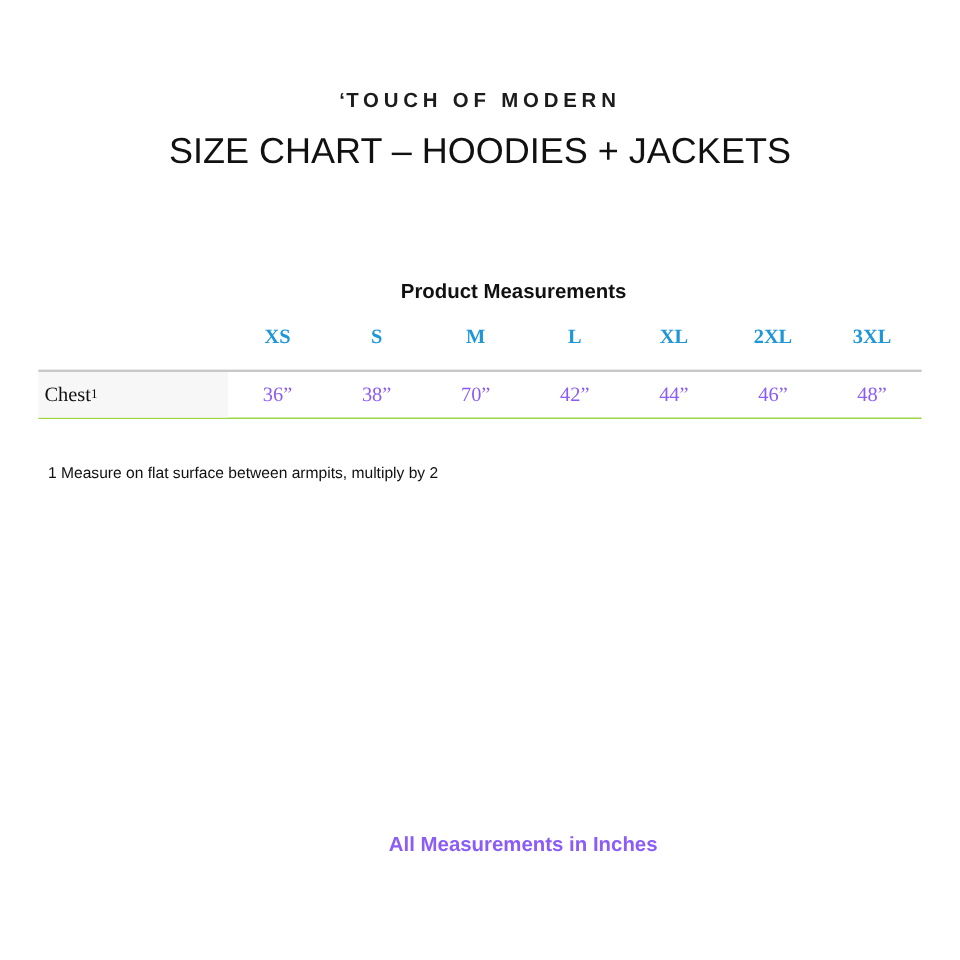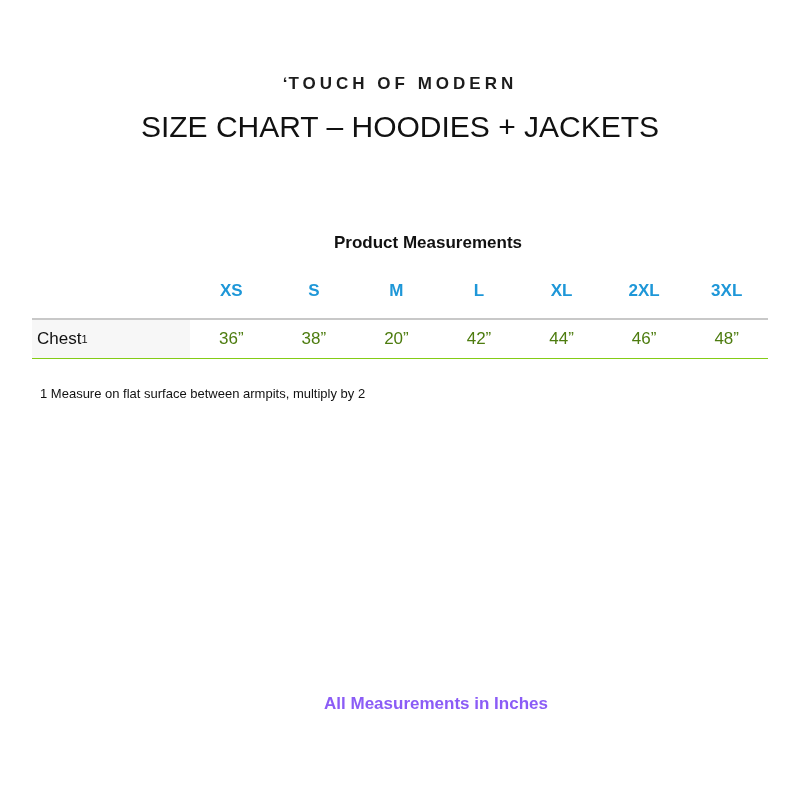--- a/index.html
+++ b/index.html
@@ -50,23 +50,24 @@
     width: 100%;
     text-align: center;
     font-size: 17px;
     font-weight: 700;
     color: #111111;
     padding-left: 28px;
   }
   .size-table {
     position: absolute;
     left: 32px;
-    top: 278px;
+    top: 268px;
     width: 736px;
     font-size: 17px;
+    font-family: Liberation Serif, serif;
   }
   .size-header-row {
     display: grid;
     grid-template-columns: 158px repeat(7, 1fr);
     align-items: center;
     height: 26px;
     margin-bottom: 14px;
   }
   .size-header-cell {
     text-align: center;
@@ -90,21 +91,21 @@
     box-sizing: border-box;
     color: #111111;
   }
   .row-label-cell sup {
     font-size: 11px;
     line-height: 0;
     vertical-align: super;
   }
   .value-cell {
     text-align: center;
-    color: #4d7c0f;
+    color: #8b5cf6;
   }
   .footnote {
     position: absolute;
     left: 40px;
     top: 386px;
     font-size: 13px;
     color: #111111;
   }
   .footer-note {
     position: absolute;
@@ -144,21 +145,21 @@
       <div class="size-header-cell">3XL</div>
     </div>
 
     <div class="data-row">
       <div class="row-label-cell">
         <span>Chest</span>
           <sup>1</sup>
       </div>
       <div class="value-cell">36”</div>
       <div class="value-cell">38”</div>
-      <div class="value-cell">20”</div>
+      <div class="value-cell">70”</div>
       <div class="value-cell">42”</div>
       <div class="value-cell">44”</div>
       <div class="value-cell">46”</div>
       <div class="value-cell">48”</div>
     </div>
 
   </div>
 
   <div class="footnote">1 Measure on flat surface between armpits, multiply by 2</div>
 

